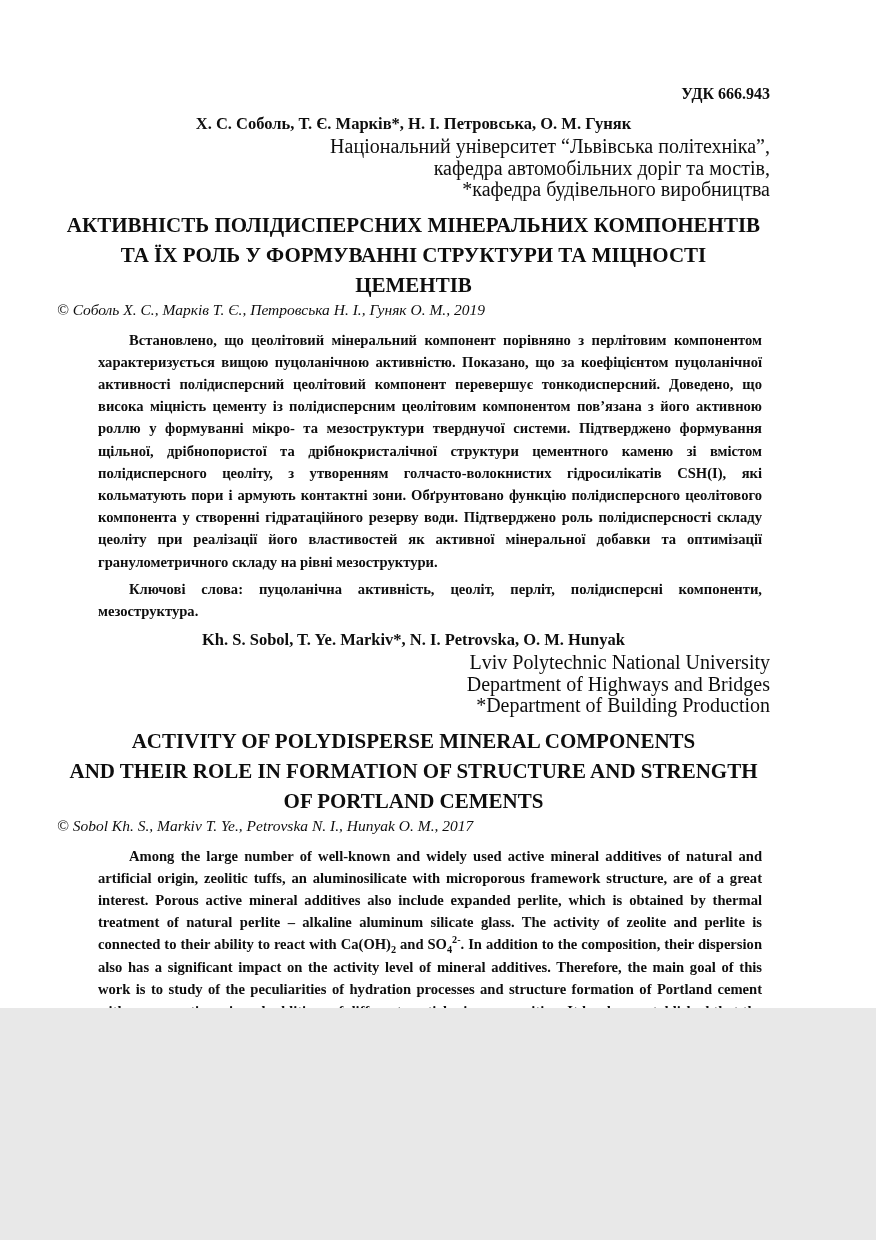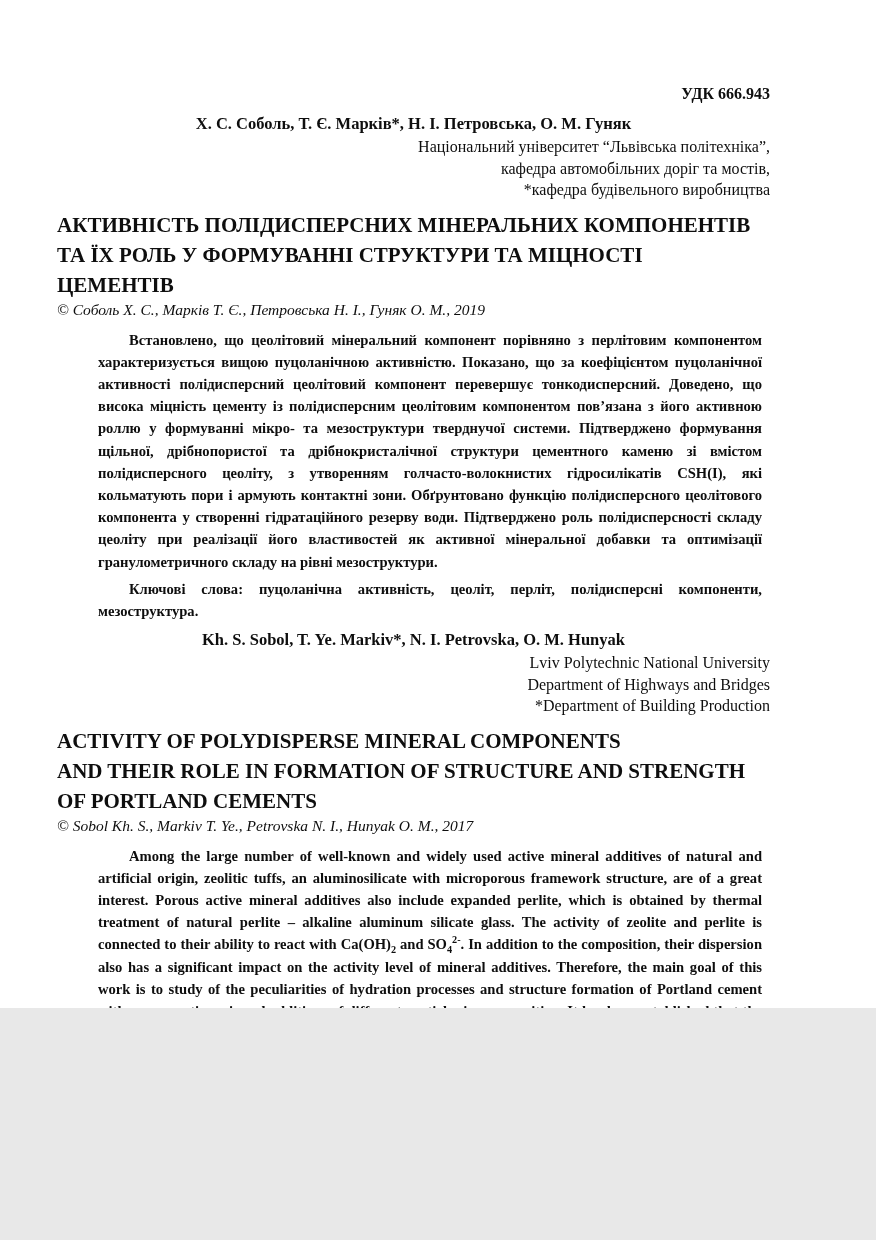--- a/index.html
+++ b/index.html
@@ -27,25 +27,26 @@
   }
   .authors-line {
     text-align: center;
     font-weight: bold;
     font-size: 16.5px;
     line-height: 19px;
     margin-top: 11px;
   }
   .affil {
     text-align: right;
-    font-size: 16px;
+    font-size: 20px;
     line-height: 21.5px;
     margin-top: 3px;
   }
   .title {
+    text-align: center;
     font-weight: bold;
     font-size: 21px;
     line-height: 30px;
     margin: 9px 0 0 0;
   }
   .title .tline { display: block; }
   .copyright {
     font-style: italic;
     font-size: 15.5px;
     line-height: 19px;

